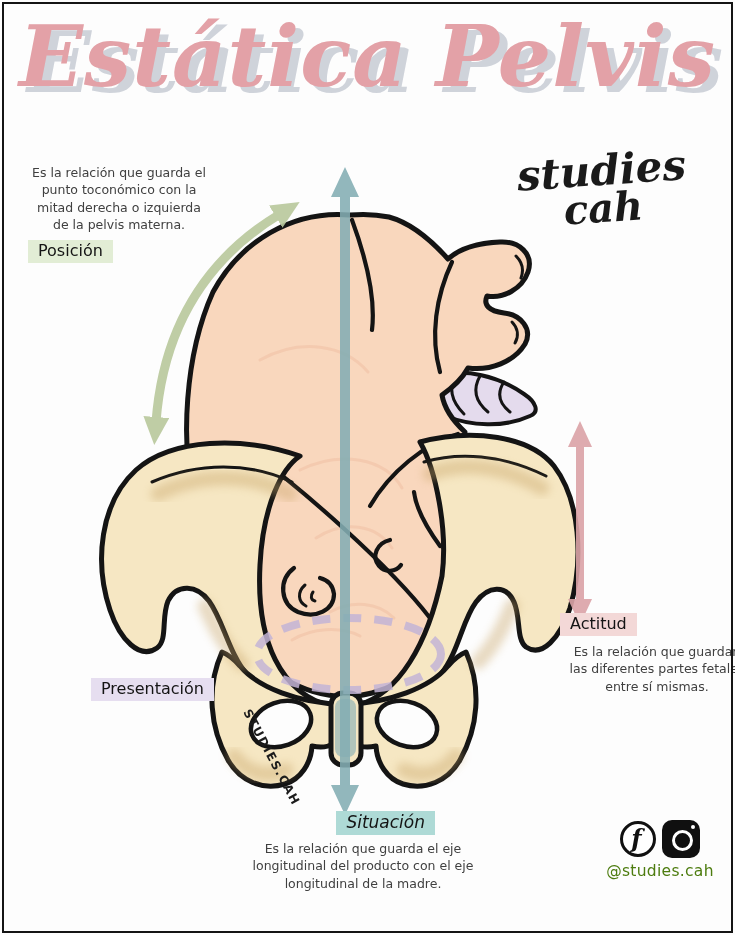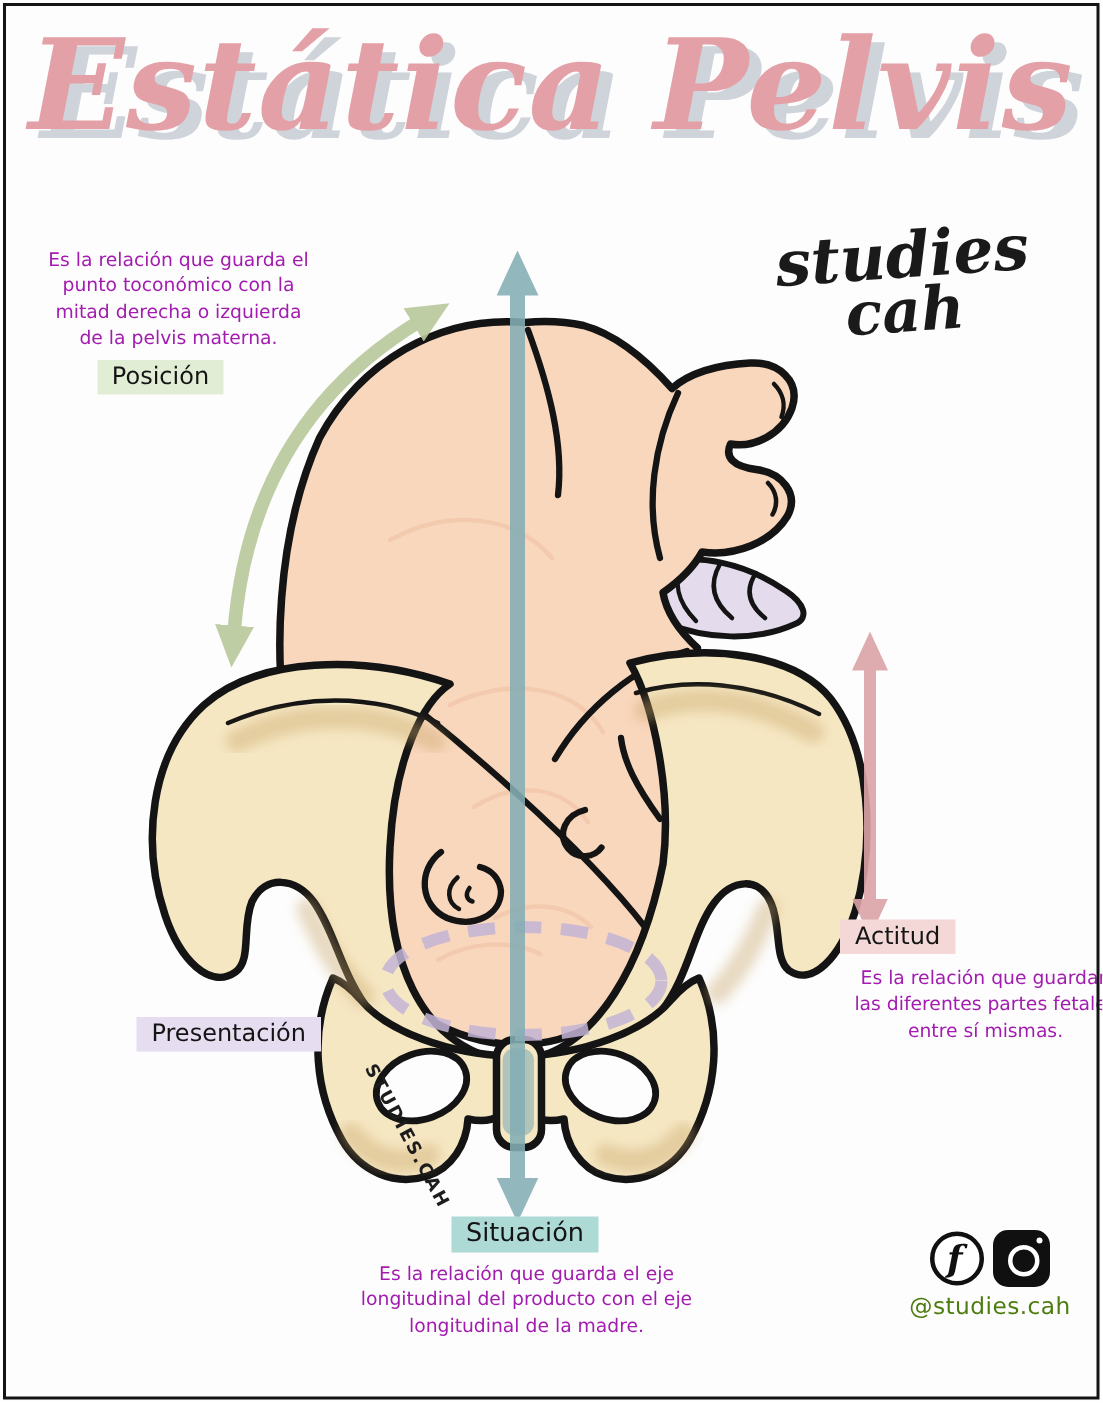--- a/index.html
+++ b/index.html
@@ -15,35 +15,35 @@
     align-items:baseline;gap:28px;z-index:5;
   }
   .title-word{
     font-family:"DejaVu Serif",serif;font-style:italic;font-weight:bold;
     font-size:84px;letter-spacing:1px;color:var(--title-pink,#e19aa0);
     text-shadow:8px 6px 0 var(--title-shadow,#ccd0d8);
     opacity:.92;line-height:1.3;
   }
 
   
-  .hblock{position:absolute;text-align:center;font-size:12.5px;line-height:1.38;color:#a21caf;z-index:6;}
+  .hblock{position:absolute;text-align:center;font-size:12.5px;line-height:1.38;color:#404040;z-index:6;}
   .hlabel{
     display:inline-block;padding:1px 10px 2px;font-size:16px;color:#141414;line-height:1.25;
   }
   .lab-posicion{background:var(--highlight-posicion,#e2edd5);}
   .lab-presentacion{background:var(--highlight-presentacion,#e6def0);}
   .lab-situacion{background:var(--highlight-situacion,#aedad6);font-size:17px;}
   .lab-actitud{background:var(--highlight-actitud,#f3d8d7);}
 
   .posicion-desc{left:28px;top:164px;width:182px;}
-  .posicion-label-wrap{position:absolute;left:16px;top:240px;width:182px;text-align:center;z-index:6;}
+  .posicion-label-wrap{position:absolute;left:28px;top:240px;width:182px;text-align:left;z-index:6;}
   .presentacion-label-wrap{position:absolute;left:18px;top:678px;width:196px;text-align:right;z-index:6;}
   .presentacion-desc{left:12px;top:705px;width:206px;}
-  .situacion-label-wrap{position:absolute;left:265px;top:811px;width:170px;text-align:center;z-index:6;}
-  .situacion-desc{left:238px;top:840px;width:226px;}
+  .situacion-label-wrap{position:absolute;left:265px;top:811px;width:170px;text-align:right;z-index:6;font-style:italic;}
+  .situacion-desc{left:250px;top:840px;width:226px;}
   .actitud-label-wrap{position:absolute;left:560px;top:613px;width:166px;text-align:left;z-index:6;}
   .actitud-desc{left:550px;top:643px;width:182px;margin-left:16px;}
 
   
   .brand{
     position:absolute;left:518px;top:152px;width:168px;text-align:center;z-index:6;
     font-family:"DejaVu Serif",serif;font-style:italic;font-weight:bold;
     font-size:42px;line-height:.9;color:#1a1a1a;transform:rotate(-4deg);
   }
   .brand .l2{font-size:40px;}

